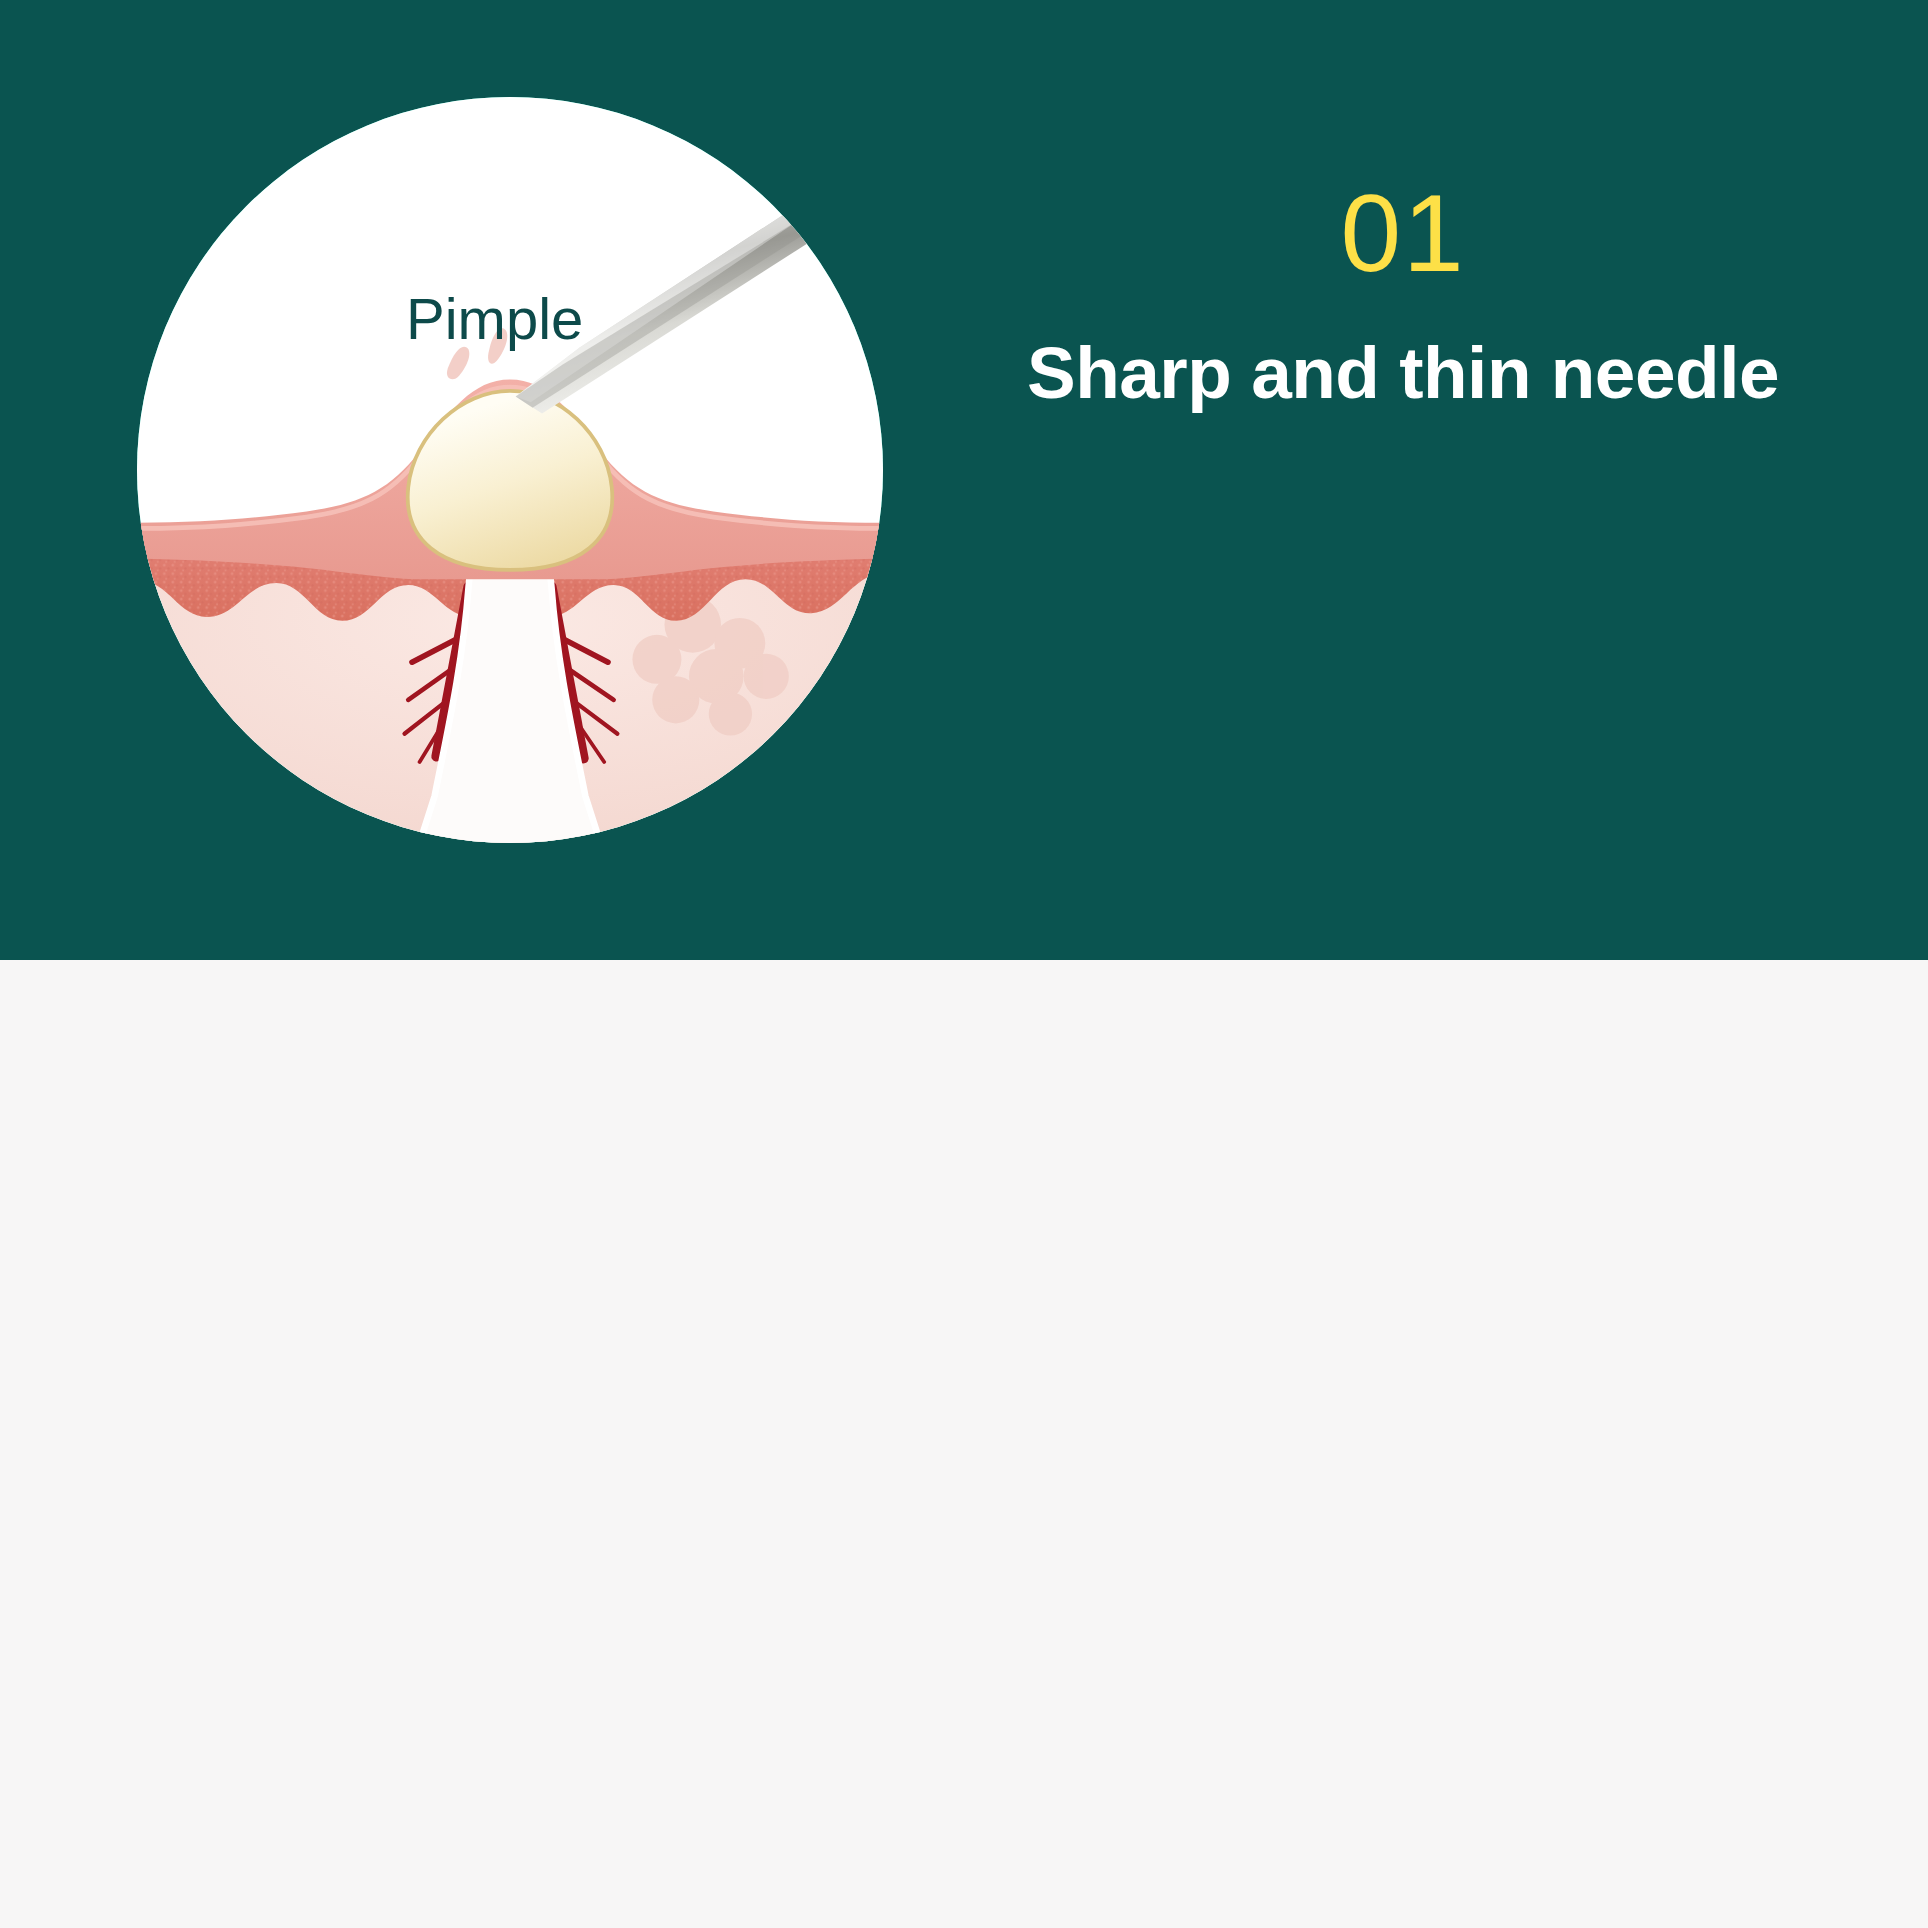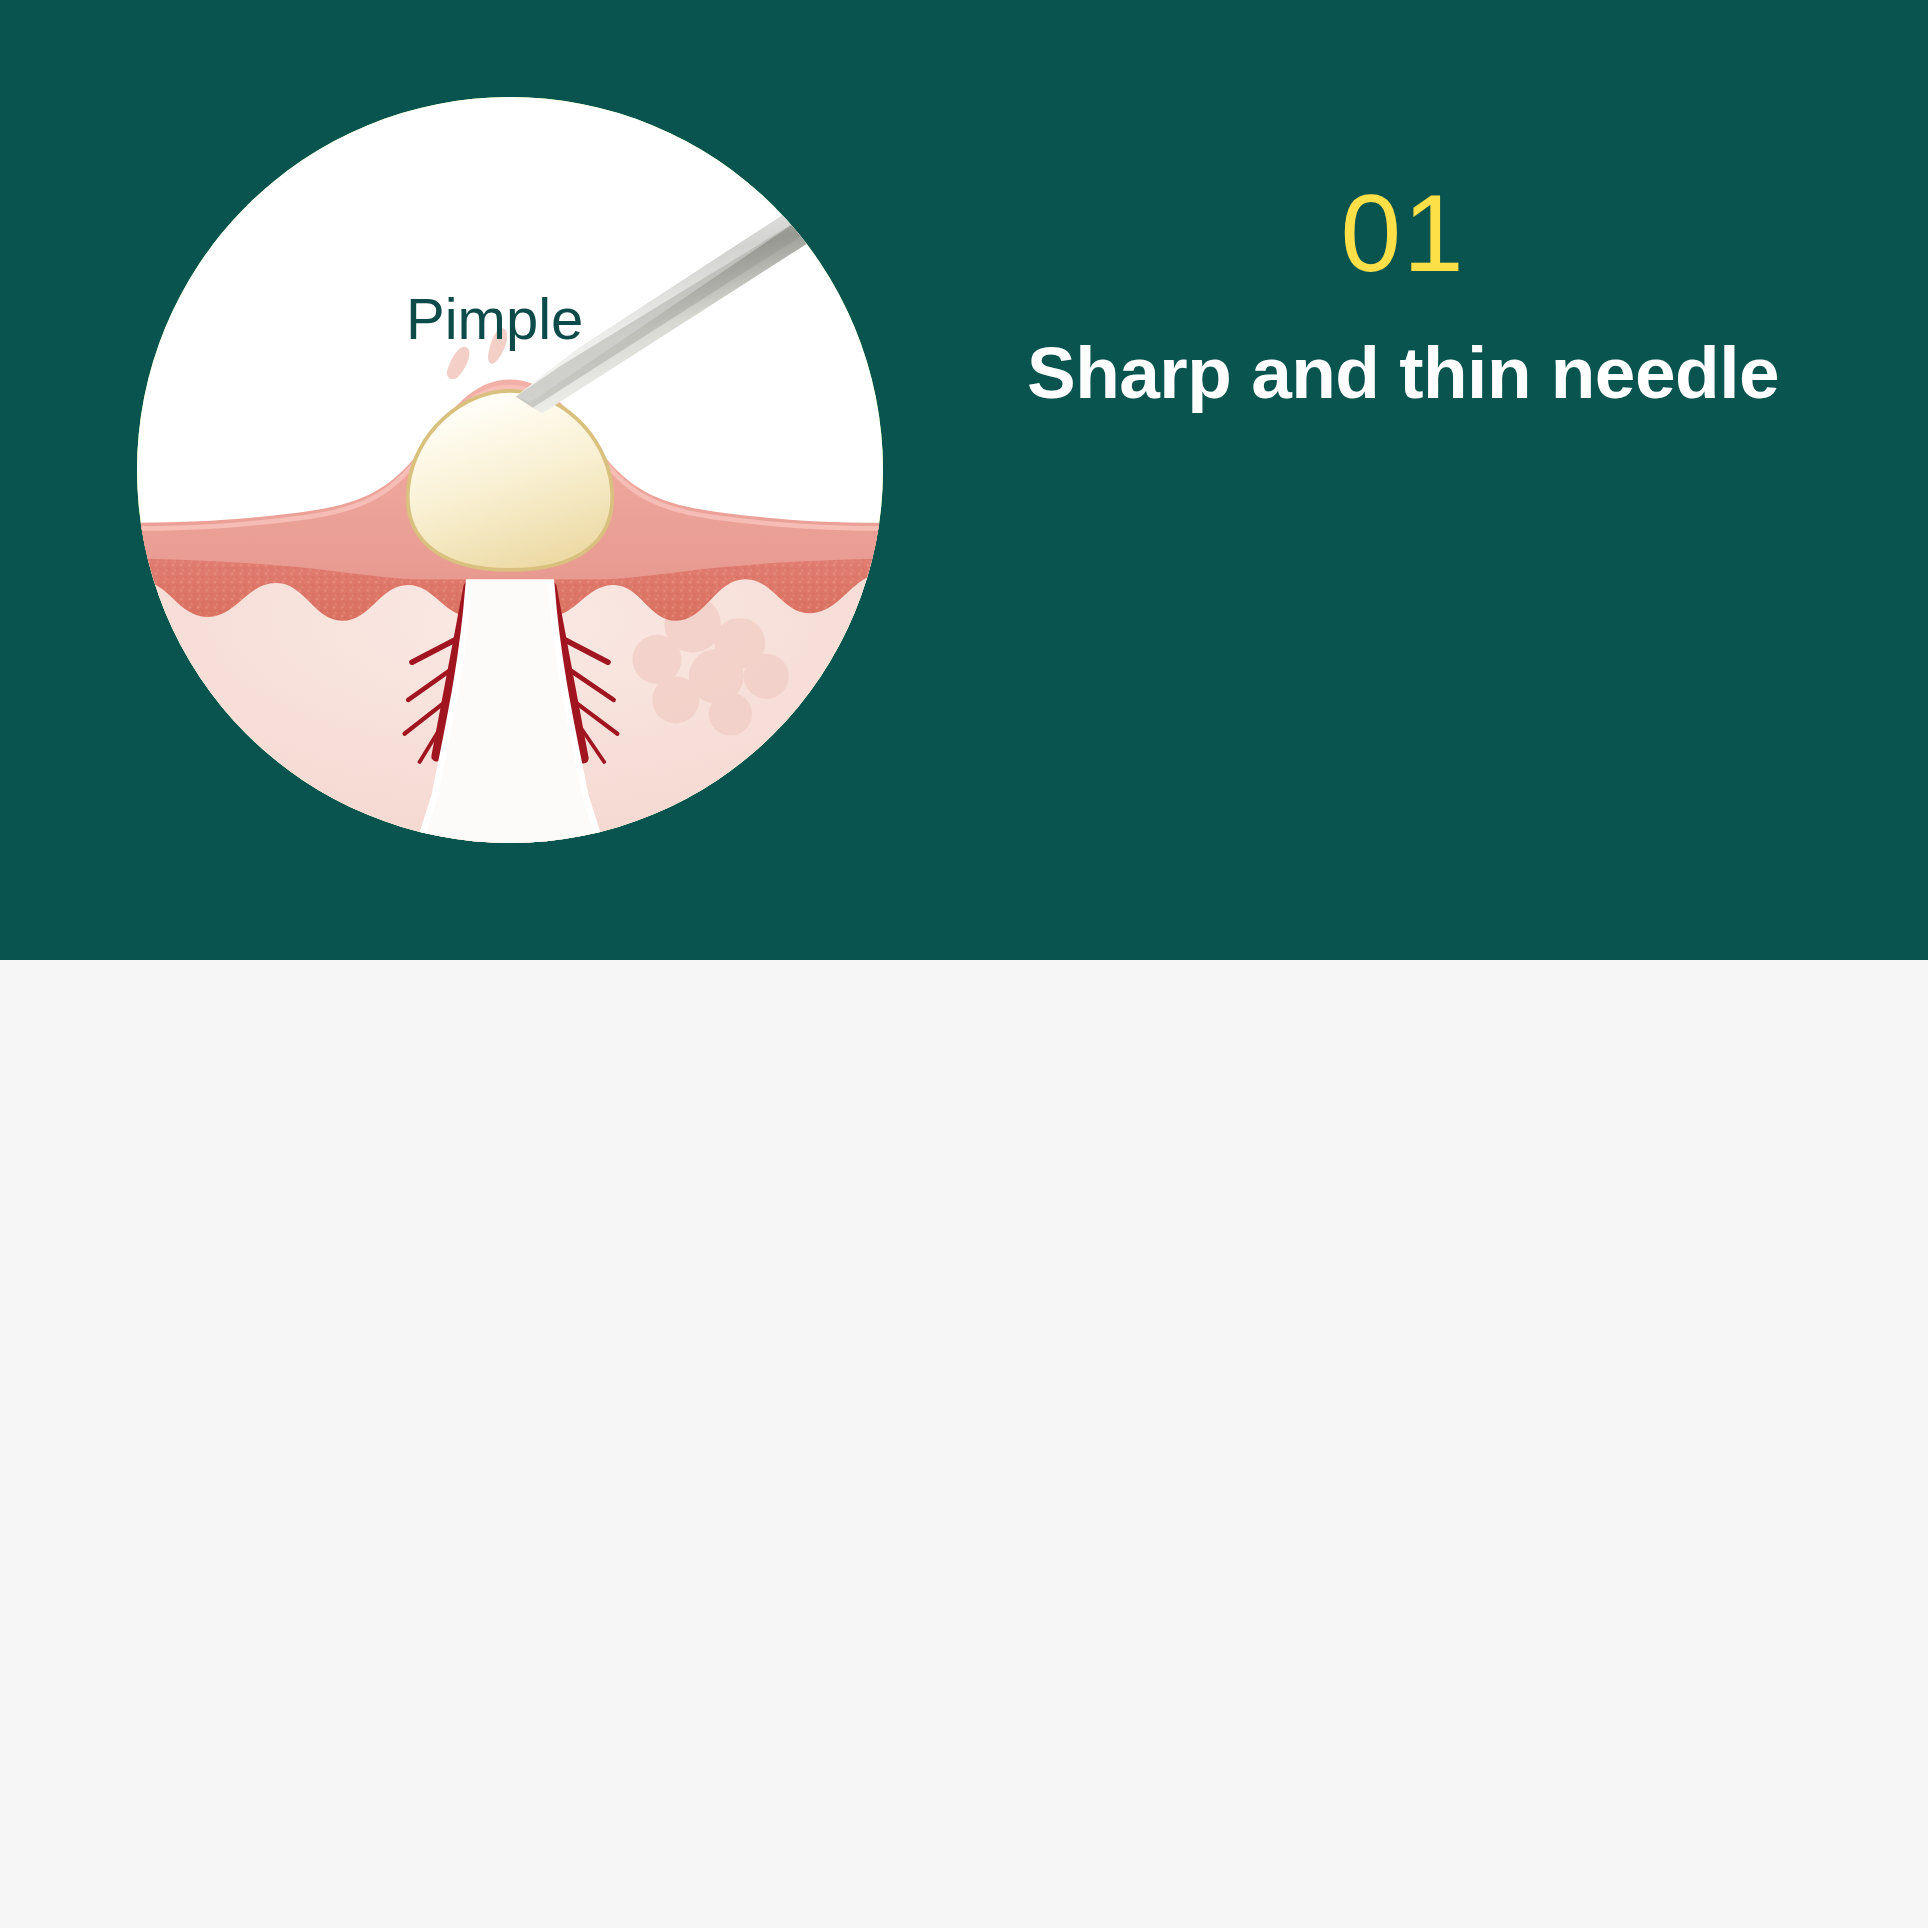--- a/index.html
+++ b/index.html
@@ -10,21 +10,21 @@
   }
   #page{position:relative;width:1928px;height:1928px;overflow:hidden;}
 
   
   .panel{position:absolute;left:0;width:1928px;overflow:hidden;}
   #panel-top{top:0;height:960px;background:#0a5450;}
   #panel-bottom{top:960px;height:968px;background:#f7f6f6;}
 
   
   .circle-frame{position:absolute;border-radius:50%;overflow:hidden;}
-  #illus-top{left:137px;top:97px;width:746px;height:746px;background:#bef264;}
+  #illus-top{left:137px;top:97px;width:746px;height:746px;background:#5eead4;}
 
   .illus-svg{position:absolute;left:0;top:0;width:100%;height:100%;display:block;}
 
   
   .step-block{position:absolute;text-align:center;}
   #step-01{left:951px;top:179px;width:904px;}
 
   .step-number{
     font-size:109px;line-height:1.0;font-weight:400;
     letter-spacing:1.9px;margin:0 0 43px 0;

